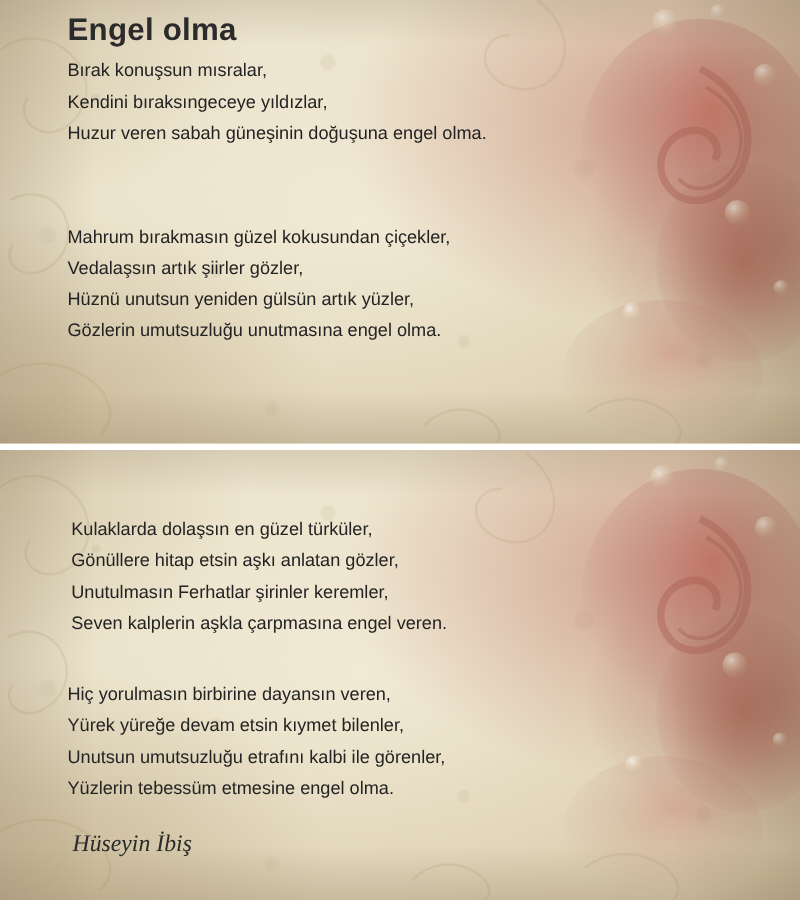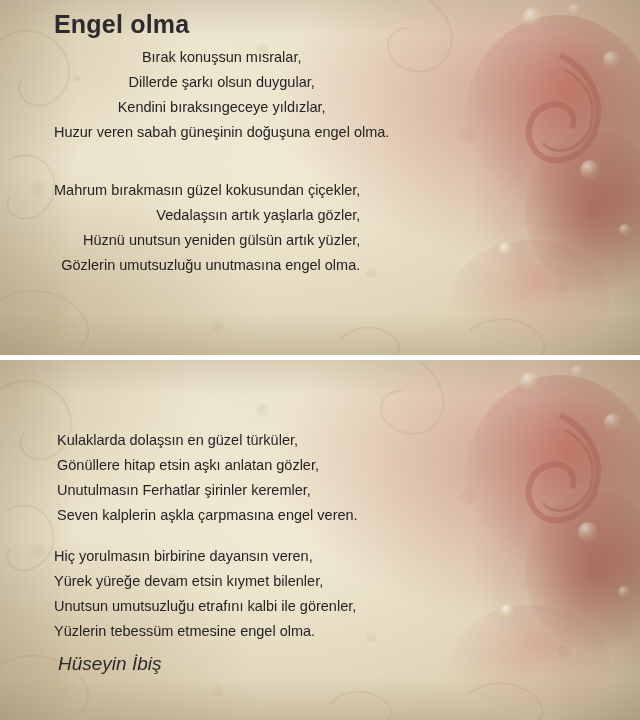--- a/index.html
+++ b/index.html
@@ -102,32 +102,32 @@
   .stanza {
     position: absolute;
     left: 54px;
     color: #232323;
     font-size: 14.5px;
     line-height: 25px;
   }
   .stanza div {
     white-space: nowrap;
   }
-  .s1 { top: 45px; text-align: center; }
-  .s2 { top: 178px; text-align: right; }
-  .s3 { top: 68px; left: 57px; }
+  .s1 { top: 45px; }
+  .s2 { top: 178px; }
+  .s3 { top: 52px; left: 57px; }
   .s4 { top: 184px; }
   .signature {
     position: absolute;
     left: 58px;
-    top: 293px;
+    top: 305px;
     font-size: 19px;
     font-style: italic;
     color: #2b2b2b;
-    font-family: Liberation Sans, sans-serif;
+    font-family: Liberation Serif, serif;
   }
 
   .seam {
     position: absolute;
     left: 0;
     top: 355px;
     width: 640px;
     height: 5px;
     background: #ffffff;
   }
@@ -186,28 +186,27 @@
       </svg>
     </div>
 
     <div class="paper-vignette"></div>
 
     <div class="content">
       <div class="title">Engel olma</div>
 
       <div class="stanza s1">
         <div>Bırak konuşsun mısralar,</div>
-        <div>Dillerde şarkı olsun duygular,</div>
         <div>Kendini bıraksıngeceye yıldızlar,</div>
         <div>Huzur veren sabah güneşinin doğuşuna engel olma.</div>
       </div>
 
       <div class="stanza s2">
         <div>Mahrum bırakmasın güzel kokusundan çiçekler,</div>
-        <div>Vedalaşsın artık yaşlarla gözler,</div>
+        <div>Vedalaşsın artık şiirler gözler,</div>
         <div>Hüznü unutsun yeniden gülsün artık yüzler,</div>
         <div>Gözlerin umutsuzluğu unutmasına engel olma.</div>
       </div>
     </div>
   </div>
 
   <div class="seam"></div>
 
   <div class="panel panel-bottom">
     <div class="paper-bg"></div>

